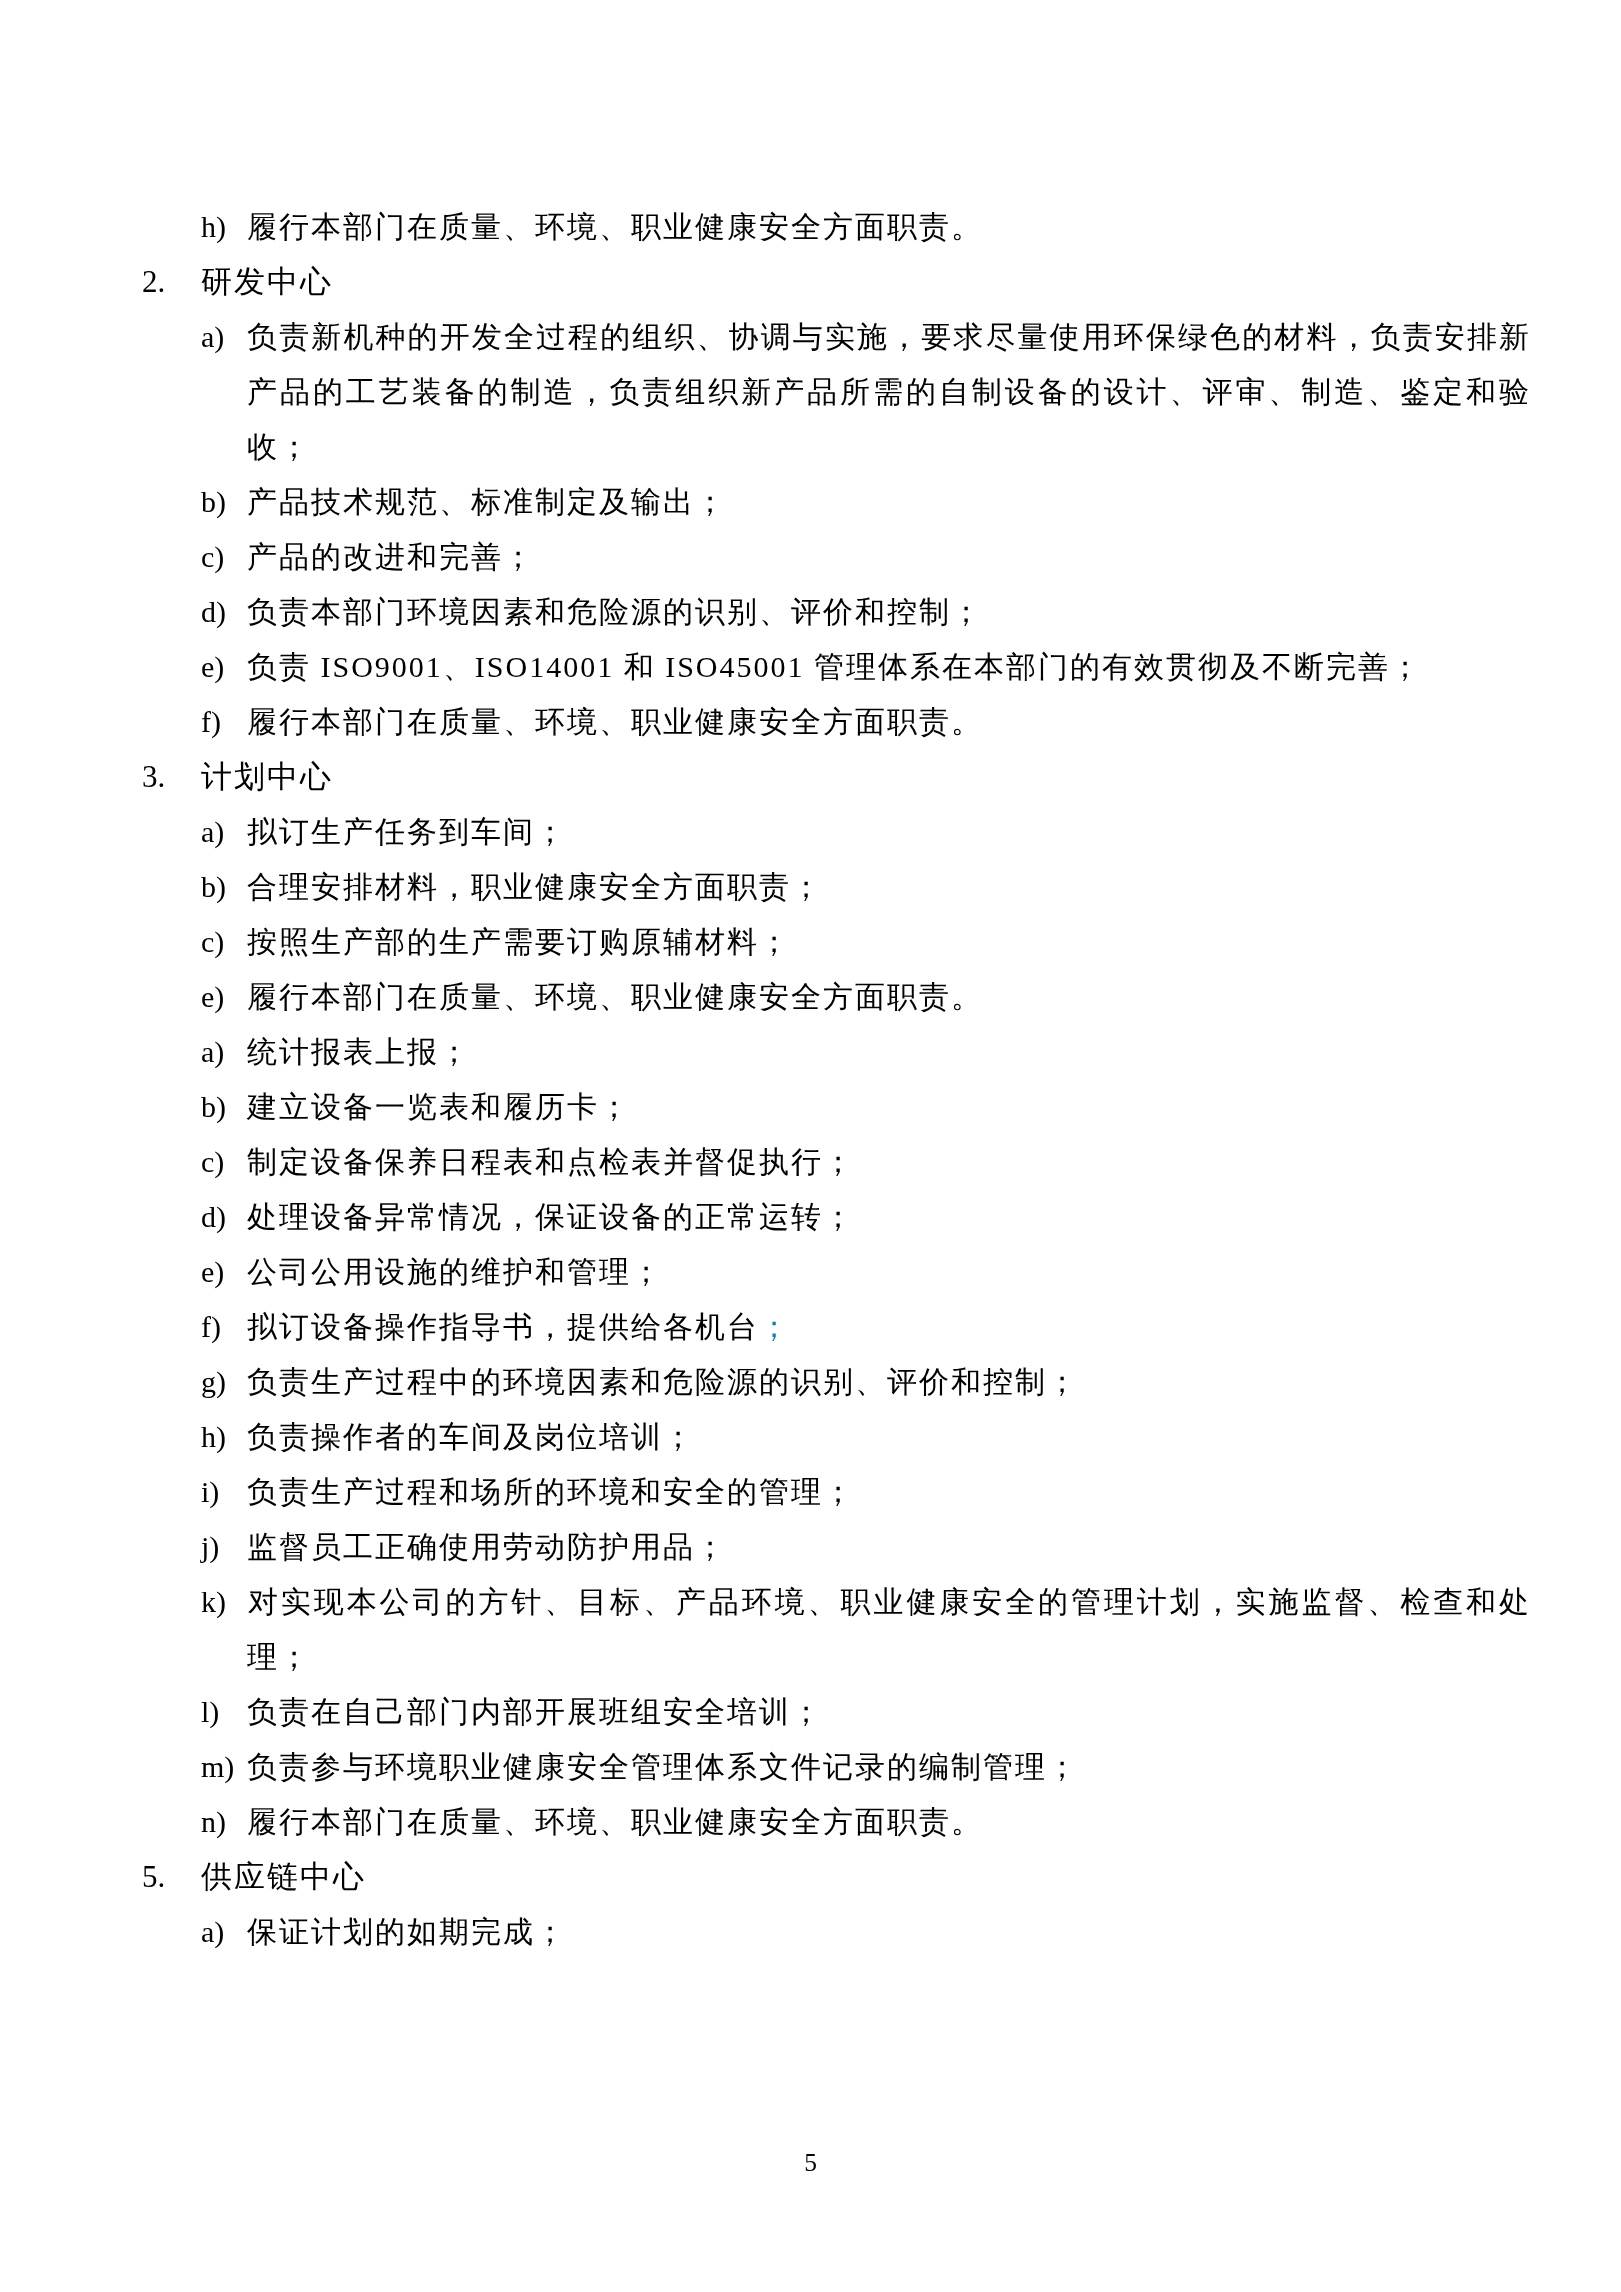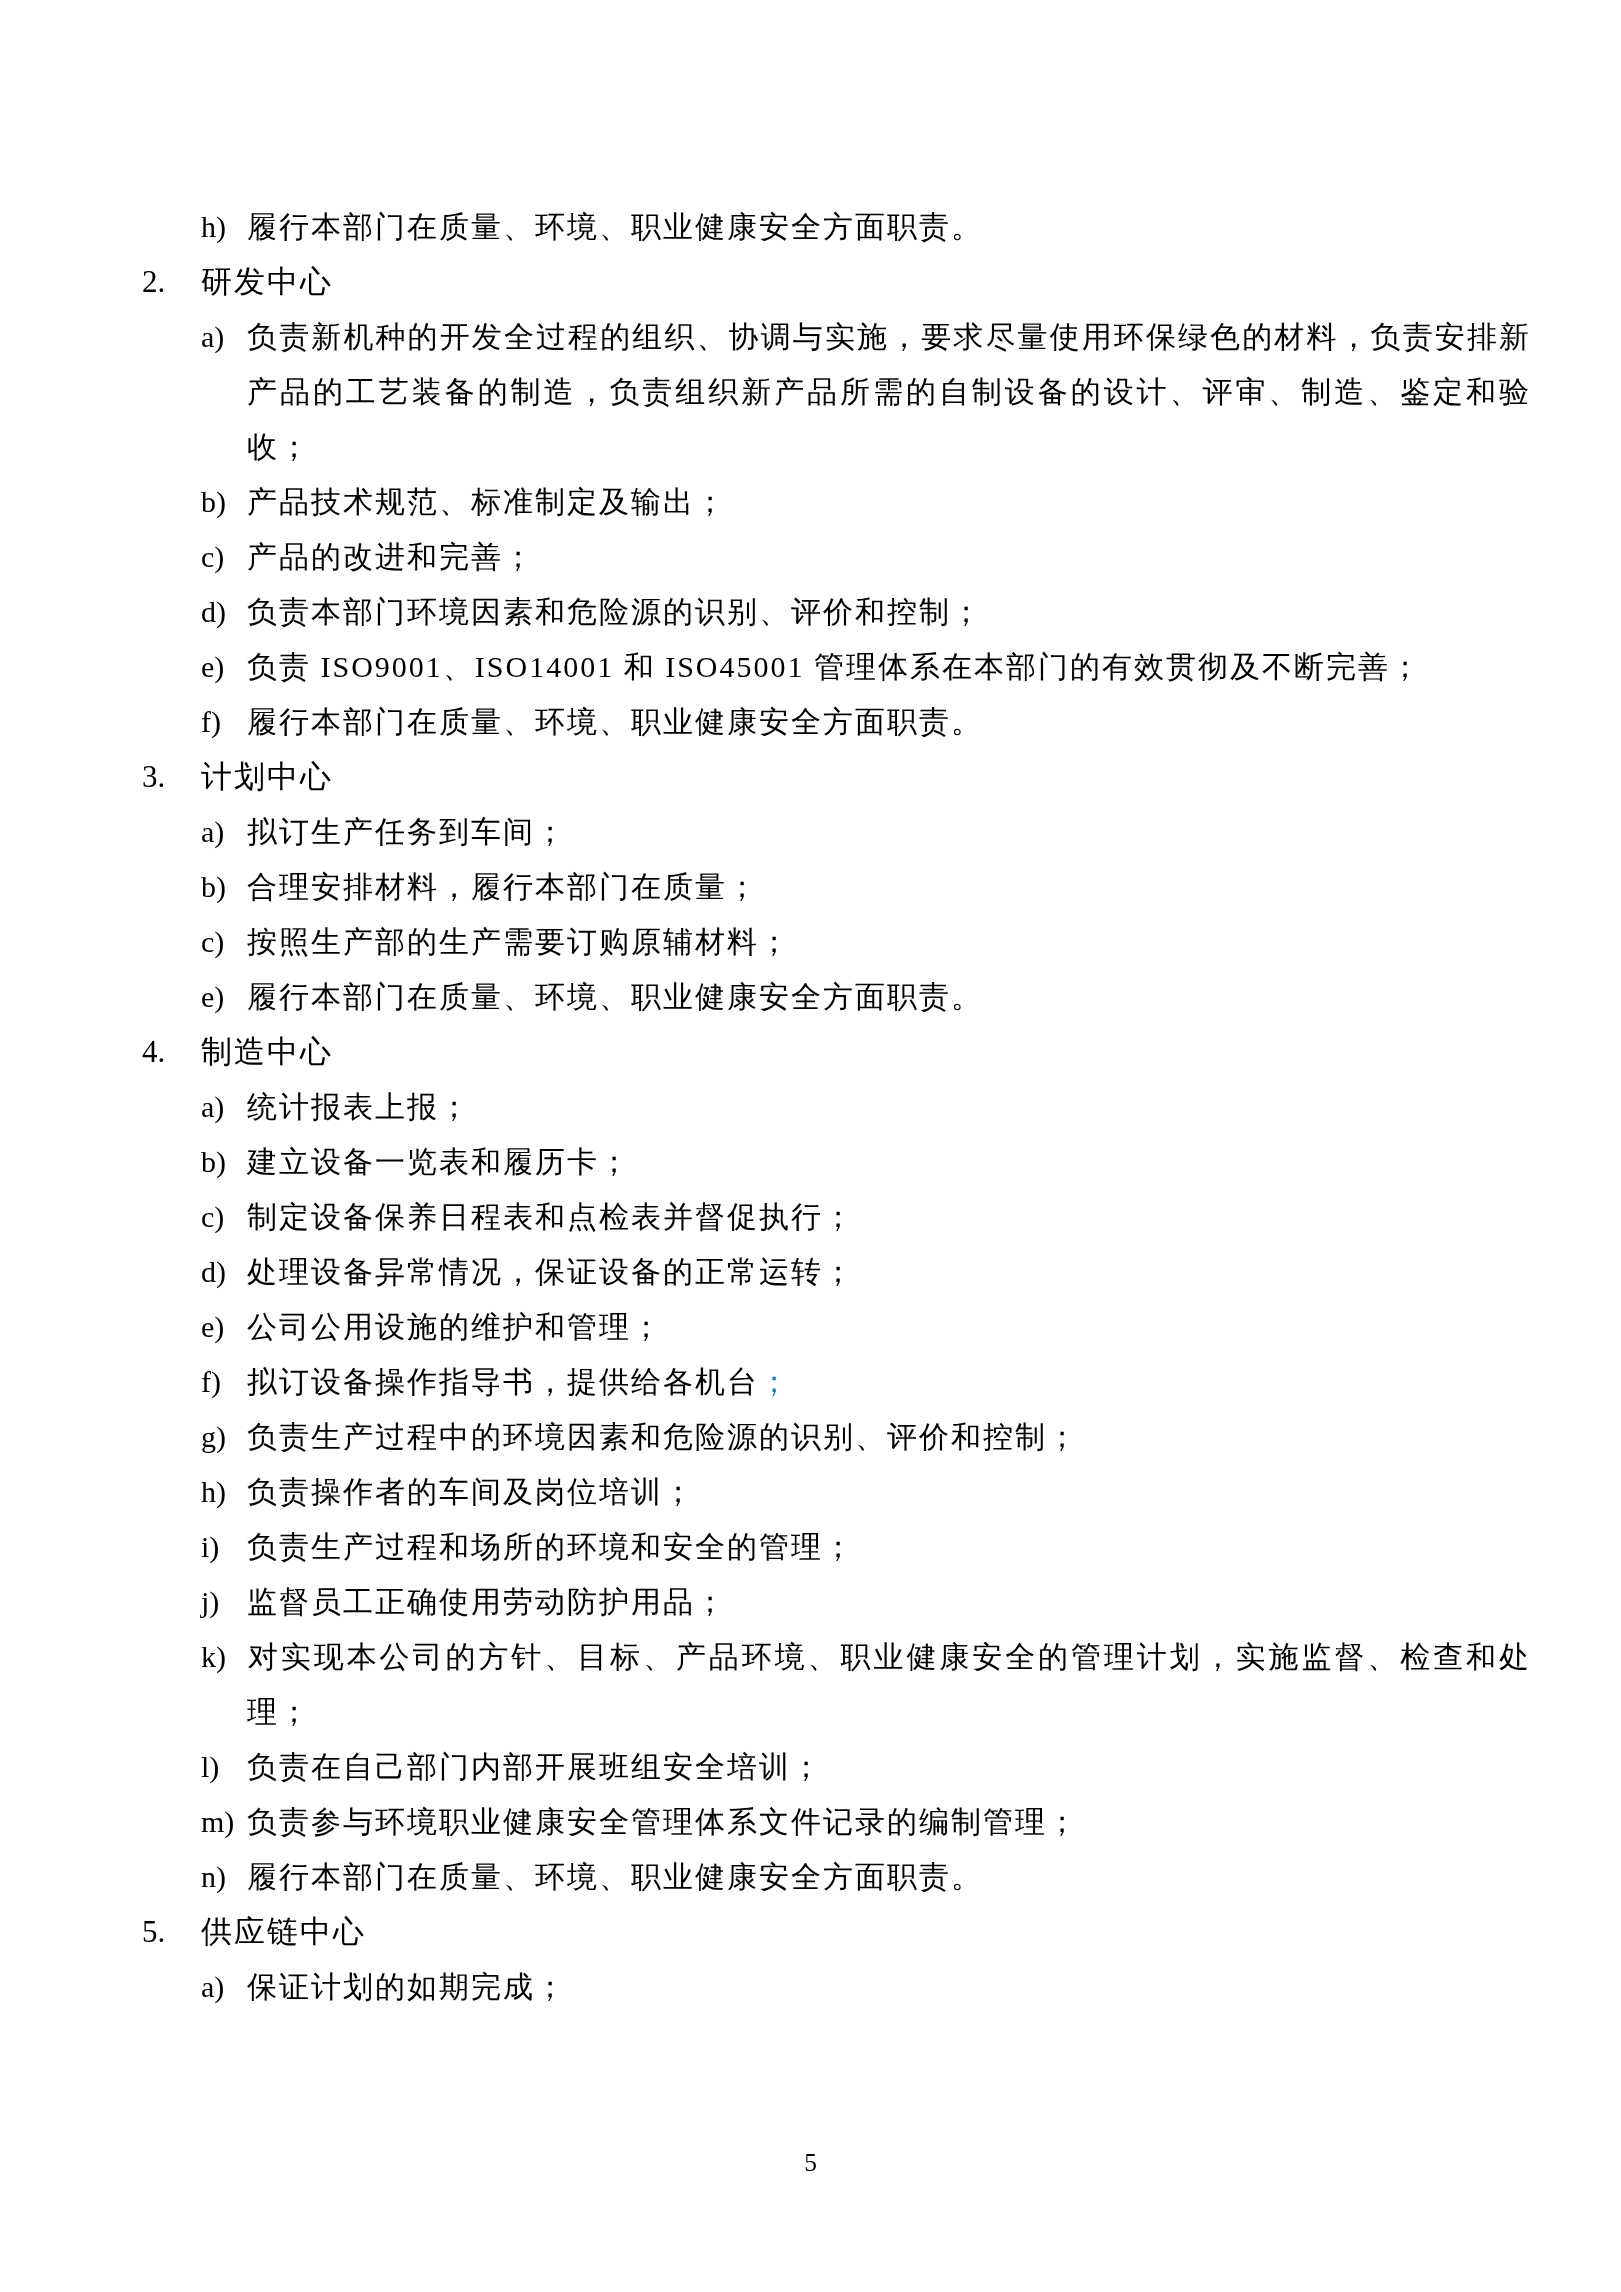--- a/index.html
+++ b/index.html
@@ -79,24 +79,23 @@
       <div class="item"><span class="letter">h)</span><span>履行本部门在质量、环境、职业健康安全方面职责。</span></div>
       <div class="heading"><span class="num">2.</span><span>研发中心</span></div>
       <div class="item"><span class="letter">a)</span><span>负责新机种的开发全过程的组织、协调与实施，要求尽量使用环保绿色的材料，负责安排新产品的工艺装备的制造，负责组织新产品所需的自制设备的设计、评审、制造、鉴定和验收；</span></div>
       <div class="item"><span class="letter">b)</span><span>产品技术规范、标准制定及输出；</span></div>
       <div class="item"><span class="letter">c)</span><span>产品的改进和完善；</span></div>
       <div class="item"><span class="letter">d)</span><span>负责本部门环境因素和危险源的识别、评价和控制；</span></div>
       <div class="item"><span class="letter">e)</span><span>负责 ISO9001、ISO14001 和 ISO45001 管理体系在本部门的有效贯彻及不断完善；</span></div>
       <div class="item"><span class="letter">f)</span><span>履行本部门在质量、环境、职业健康安全方面职责。</span></div>
       <div class="heading"><span class="num">3.</span><span>计划中心</span></div>
       <div class="item"><span class="letter">a)</span><span>拟订生产任务到车间；</span></div>
-      <div class="item"><span class="letter">b)</span><span>合理安排材料，履行本部门在质量；</span></div>
+      <div class="item"><span class="letter">b)</span><span>合理安排材料，职业健康安全方面职责；</span></div>
       <div class="item"><span class="letter">c)</span><span>按照生产部的生产需要订购原辅材料；</span></div>
       <div class="item"><span class="letter">e)</span><span>履行本部门在质量、环境、职业健康安全方面职责。</span></div>
-      <div class="heading"><span class="num">4.</span><span>制造中心</span></div>
       <div class="item"><span class="letter">a)</span><span>统计报表上报；</span></div>
       <div class="item"><span class="letter">b)</span><span>建立设备一览表和履历卡；</span></div>
       <div class="item"><span class="letter">c)</span><span>制定设备保养日程表和点检表并督促执行；</span></div>
       <div class="item"><span class="letter">d)</span><span>处理设备异常情况，保证设备的正常运转；</span></div>
       <div class="item"><span class="letter">e)</span><span>公司公用设施的维护和管理；</span></div>
       <div class="item"><span class="letter">f)</span><span>拟订设备操作指导书，提供给各机台</span><span class="accent" style="color: rgb(27, 125, 169);">；</span></div>
       <div class="item"><span class="letter">g)</span><span>负责生产过程中的环境因素和危险源的识别、评价和控制；</span></div>
       <div class="item"><span class="letter">h)</span><span>负责操作者的车间及岗位培训；</span></div>
       <div class="item"><span class="letter">i)</span><span>负责生产过程和场所的环境和安全的管理；</span></div>
       <div class="item"><span class="letter">j)</span><span>监督员工正确使用劳动防护用品；</span></div>

